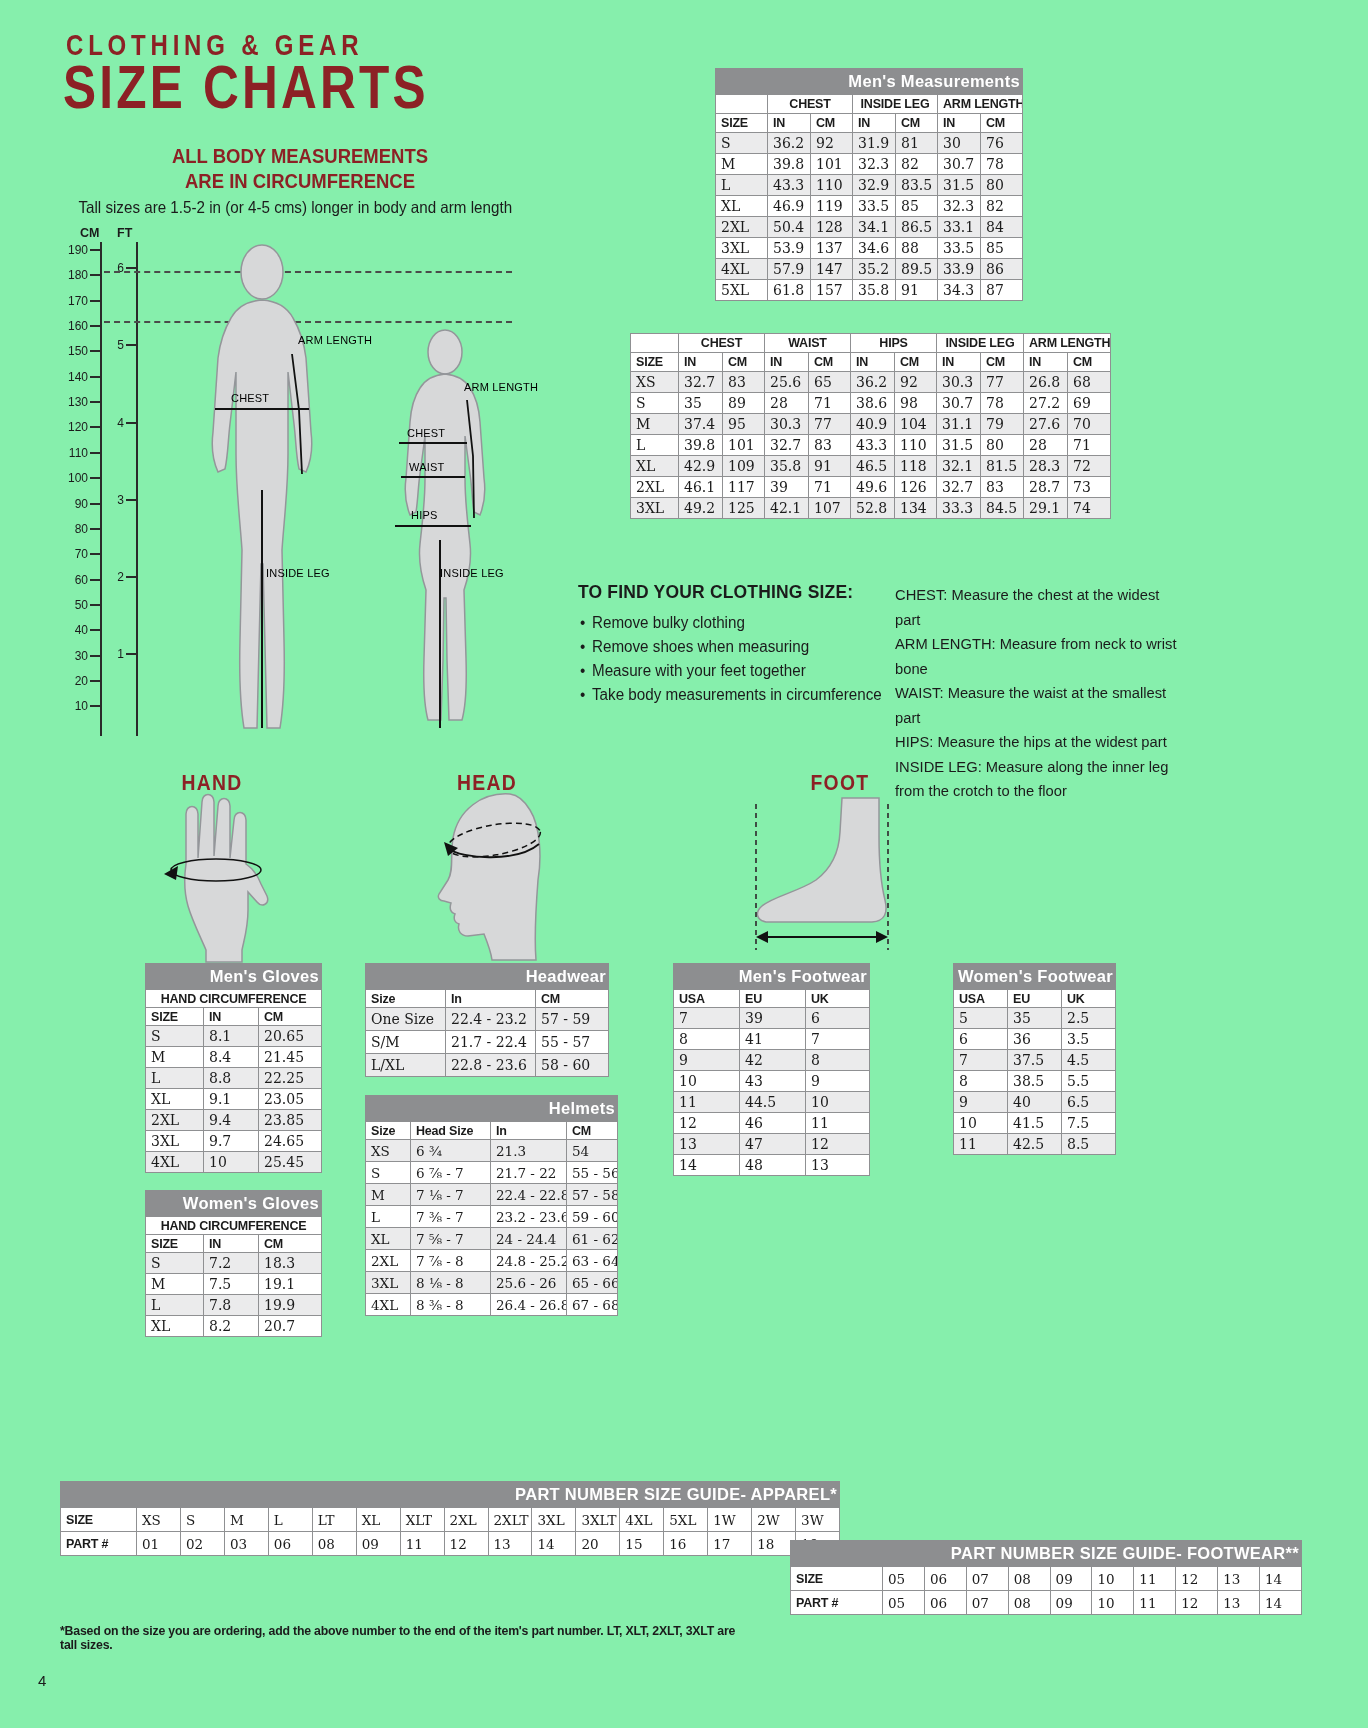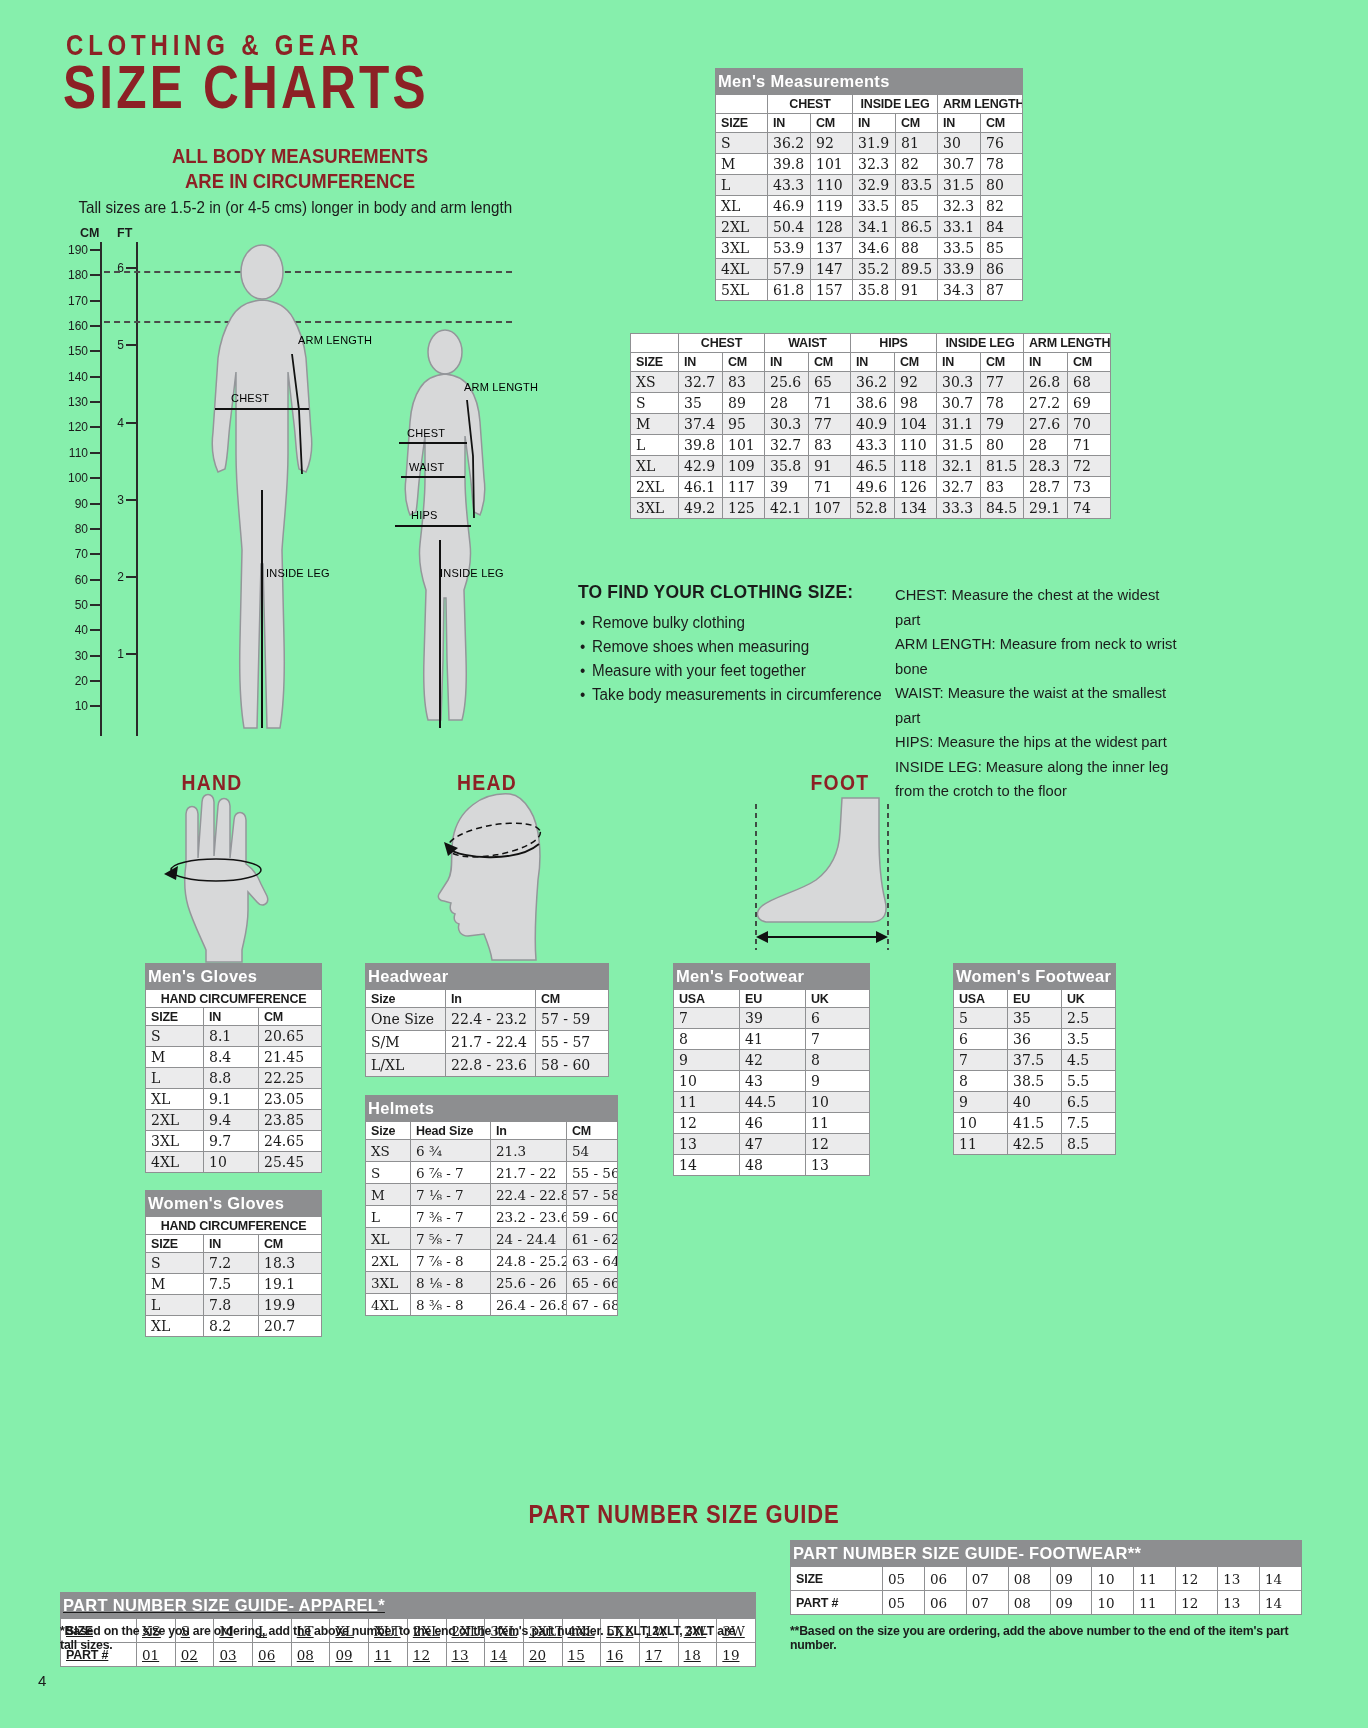--- a/index.html
+++ b/index.html
@@ -29,21 +29,21 @@
   .dashed-line{border-top:2px dashed #4a4a4a;height:0;}
 
   
   .fig-label{font-size:11px;color:#000;white-space:nowrap;letter-spacing:0.2px;}
 
   
   table.dt{border-collapse:collapse;table-layout:fixed;background:#fff;
            font-family:"DejaVu Serif",serif;font-size:14px;color:#1b1b1b;}
   table.dt th,table.dt td{border:1px solid #8f9092;padding:1.5px 5px;text-align:left;
            font-weight:normal;overflow:hidden;white-space:nowrap;}
-  table.dt tr.title-bar th{background:#8d8e90;color:#fff;border:1px solid #8d8e90;text-align:left;
+  table.dt tr.title-bar th{background:#8d8e90;color:#fff;border:1px solid #8d8e90;text-align:right;
            font-family:"Liberation Sans",sans-serif;font-weight:bold;font-size:16.5px;
            letter-spacing:0.3px;padding:3px 2px;}
   table.dt tr.sub-bar th,table.dt tr.group-hdr th,table.dt tr.col-hdr th{
            font-family:"Liberation Sans",sans-serif;font-weight:bold;font-size:12.5px;
            letter-spacing:-0.2px;background:#fff;}
   table.dt tr.sub-bar th{text-align:center;}
   table.dt tr.group-hdr th{text-align:center;}
   table.dt tbody tr:nth-child(odd){background:#ebebec;}
   table.dt.no-stripe tbody tr{background:#fff;}
   table.dt tbody td.row-label{font-family:"Liberation Sans",sans-serif;font-weight:bold;
@@ -815,21 +815,21 @@
         <tr>
           <td>11</td>
           <td>42.5</td>
           <td>8.5</td>
         </tr>
       </tbody>
   </table>
 
   <div class="abs partguide-h maroon" style="left:434px;top:1500px;width:500px;">PART NUMBER SIZE GUIDE</div>
 
-  <table class="dt part-t no-stripe abs" style="left:60px;top:1592px;width:696px;text-decoration:underline;">
+  <table class="dt part-t no-stripe abs" style="left:60px;top:1481px;width:780px;">
     <colgroup>
         <col style="width:76px">
       </colgroup>
     <thead>
       <tr class="title-bar">
           <th colspan="17">PART NUMBER SIZE GUIDE- APPAREL*</th>
         </tr>
     </thead>
     <tbody>
         <tr>
@@ -905,16 +905,15 @@
           <td>08</td>
           <td>09</td>
           <td>10</td>
           <td>11</td>
           <td>12</td>
           <td>13</td>
           <td>14</td>
         </tr>
       </tbody>
   </table>
-  <div class="abs footnote" style="left:790px;top:1624px;width:520px;">**Based on the size you are ordering, add the above number to the end of the item's part number.</div>
 
   <div class="abs pagenum" style="left:38px;top:1672px;">4</div>
 </div>
 
 </body></html>

